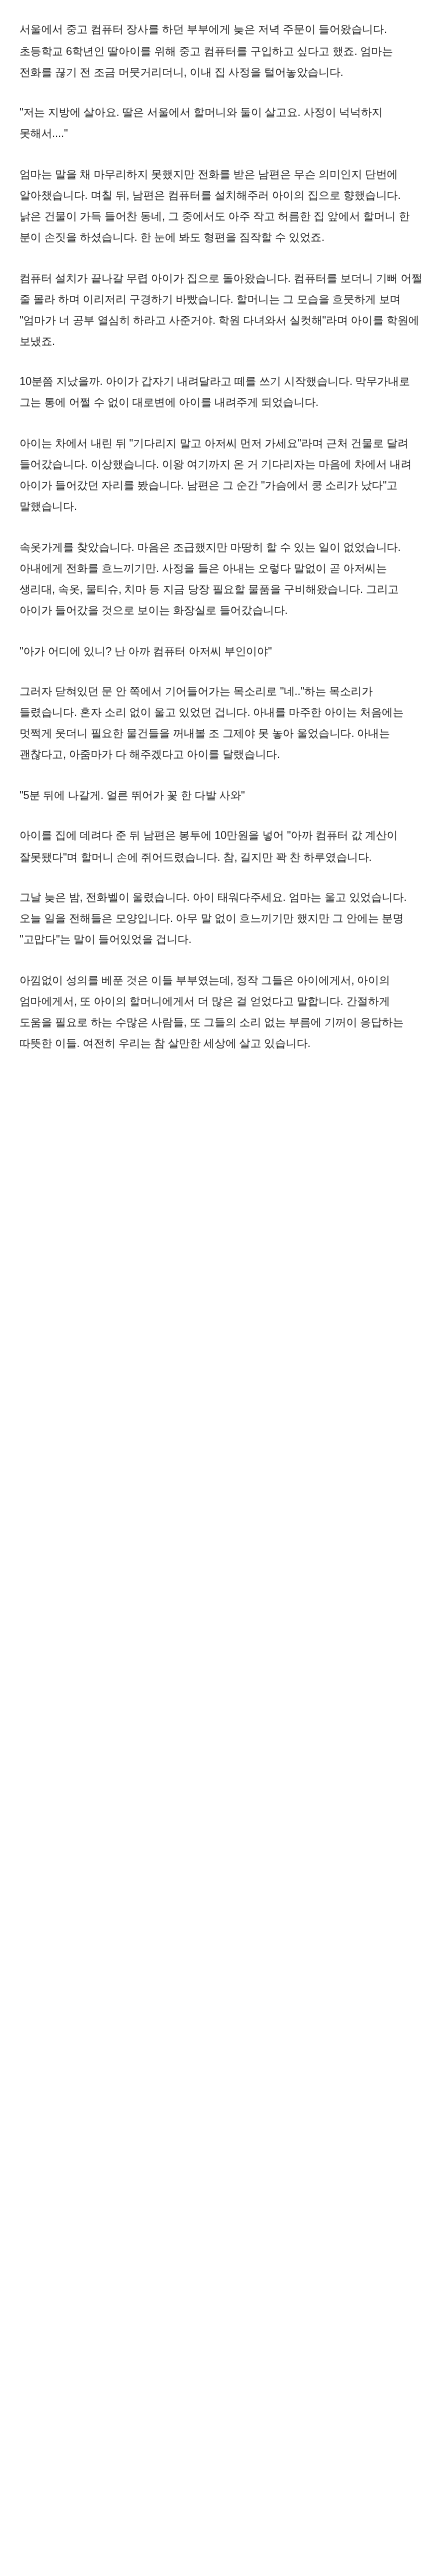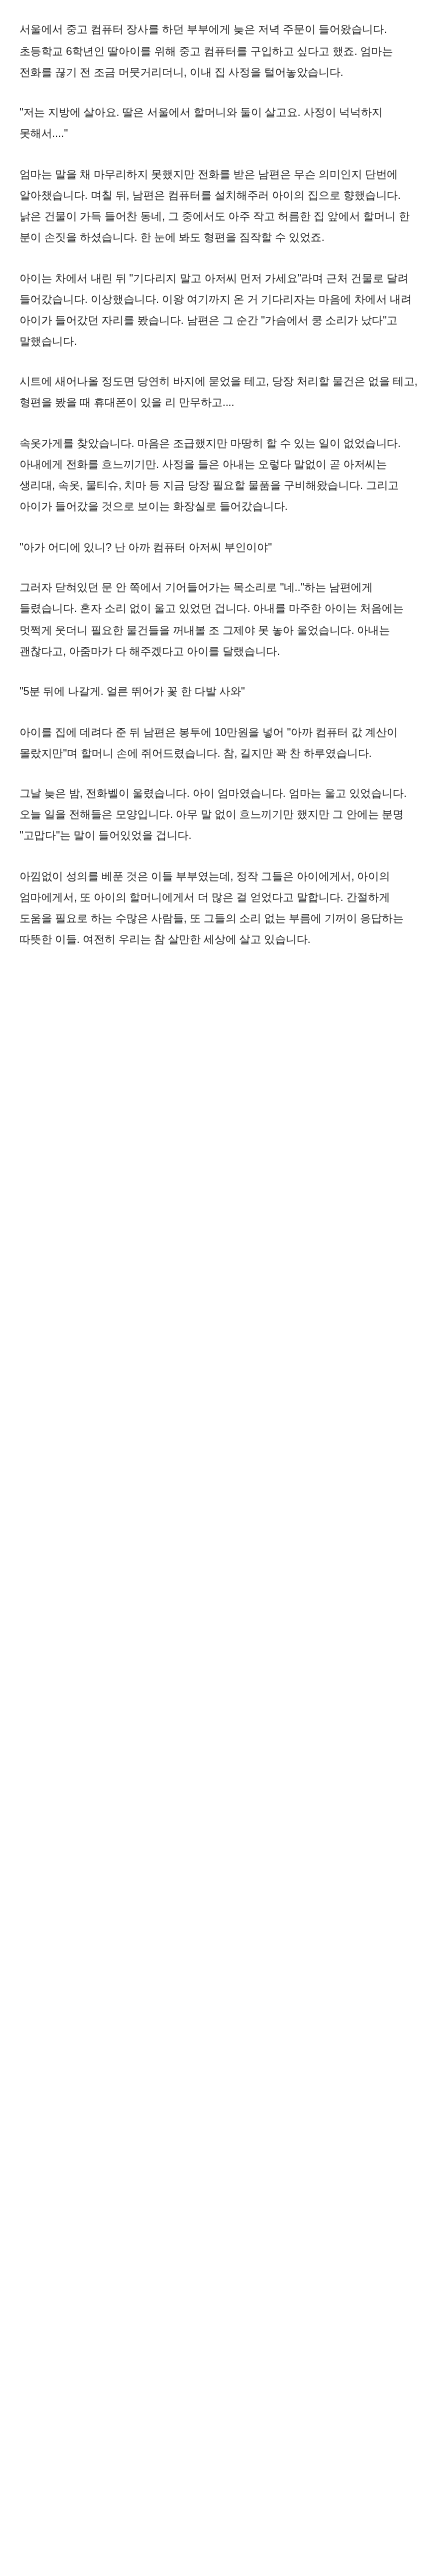--- a/index.html
+++ b/index.html
@@ -35,23 +35,24 @@
     margin-bottom: 18px;
   }
 </style>
 </head>
 <body>
 
 <div class="page">
   <p class="para">서울에서 중고 컴퓨터 장사를 하던 부부에게 늦은 저녁 주문이 들어왔습니다. 초등학교 6학년인 딸아이를 위해 중고 컴퓨터를 구입하고 싶다고 했죠. 엄마는 전화를 끊기 전 조금 머뭇거리더니, 이내 집 사정을 털어놓았습니다.</p>
   <p class="para quote">"저는 지방에 살아요. 딸은 서울에서 할머니와 둘이 살고요. 사정이 넉넉하지 못해서...."</p>
   <p class="para">엄마는 말을 채 마무리하지 못했지만 전화를 받은 남편은 무슨 의미인지 단번에 알아챘습니다. 며칠 뒤, 남편은 컴퓨터를 설치해주러 아이의 집으로 향했습니다. 낡은 건물이 가득 들어찬 동네, 그 중에서도 아주 작고 허름한 집 앞에서 할머니 한 분이 손짓을 하셨습니다. 한 눈에 봐도 형편을 짐작할 수 있었죠.</p>
+  <p class="para">컴퓨터 설치가 끝나갈 무렵 아이가 집으로 돌아왔습니다. 컴퓨터를 보더니 기뻐 어쩔 줄 몰라 하며 이리저리 구경하기 바빴습니다. 할머니는 그 모습을 흐뭇하게 보며 "엄마가 너 공부 열심히 하라고 사준거야. 학원 다녀와서 실컷해"라며 아이를 학원에 보냈죠.</p>
+  <p class="para">10분쯤 지났을까. 아이가 갑자기 내려달라고 떼를 쓰기 시작했습니다. 막무가내로 그는 통에 어쩔 수 없이 대로변에 아이를 내려주게 되었습니다.</p>
   <p class="para">아이는 차에서 내린 뒤 "기다리지 말고 아저씨 먼저 가세요"라며 근처 건물로 달려 들어갔습니다. 이상했습니다. 이왕 여기까지 온 거 기다리자는 마음에 차에서 내려 아이가 들어갔던 자리를 봤습니다. 남편은 그 순간 "가슴에서 쿵 소리가 났다"고 말했습니다.</p>
-  <p class="para">시트에 새어나올 정도면 당연히 바지에 묻었을 테고, 당장 처리할 물건은 없을 테고, 형편을 봤을 때 휴대폰이 있을 리 만무하고....</p>
   <p class="para">속옷가게를 찾았습니다. 마음은 조급했지만 마땅히 할 수 있는 일이 없었습니다. 아내에게 전화를 흐느끼기만. 사정을 들은 아내는 오렇다 말없이 곧 아저씨는 생리대, 속옷, 물티슈, 치마 등 지금 당장 필요할 물품을 구비해왔습니다. 그리고 아이가 들어갔을 것으로 보이는 화장실로 들어갔습니다.</p>
   <p class="para quote">"아가 어디에 있니? 난 아까 컴퓨터 아저씨 부인이야"</p>
-  <p class="para">그러자 닫혀있던 문 안 쪽에서 기어들어가는 목소리로 "네.."하는 남편에게 들렸습니다. 혼자 소리 없이 울고 있었던 겁니다. 아내를 마주한 아이는 처음에는 멋쩍게 웃더니 필요한 물건들을 꺼내볼 조 그제야 못 놓아 울었습니다. 아내는 괜찮다고, 아줌마가 다 해주겠다고 아이를 달랬습니다.</p>
+  <p class="para">그러자 닫혀있던 문 안 쪽에서 기어들어가는 목소리로 "네.."하는 목소리가 들렸습니다. 혼자 소리 없이 울고 있었던 겁니다. 아내를 마주한 아이는 처음에는 멋쩍게 웃더니 필요한 물건들을 꺼내볼 조 그제야 못 놓아 울었습니다. 아내는 괜찮다고, 아줌마가 다 해주겠다고 아이를 달랬습니다.</p>
   <p class="para quote">"5분 뒤에 나갈게. 얼른 뛰어가 꽃 한 다발 사와"</p>
-  <p class="para">아이를 집에 데려다 준 뒤 남편은 봉투에 10만원을 넣어 "아까 컴퓨터 값 계산이 몰랐지만"며 할머니 손에 쥐어드렸습니다. 참, 길지만 꽉 찬 하루였습니다.</p>
-  <p class="para">그날 늦은 밤, 전화벨이 울렸습니다. 아이 엄마였습니다. 엄마는 울고 있었습니다. 오늘 일을 전해들은 모양입니다. 아무 말 없이 흐느끼기만 했지만 그 안에는 분명 "고맙다"는 말이 들어있었을 겁니다.</p>
+  <p class="para">아이를 집에 데려다 준 뒤 남편은 봉투에 10만원을 넣어 "아까 컴퓨터 값 계산이 잘못됐다"며 할머니 손에 쥐어드렸습니다. 참, 길지만 꽉 찬 하루였습니다.</p>
+  <p class="para">그날 늦은 밤, 전화벨이 울렸습니다. 아이 태워다주세요. 엄마는 울고 있었습니다. 오늘 일을 전해들은 모양입니다. 아무 말 없이 흐느끼기만 했지만 그 안에는 분명 "고맙다"는 말이 들어있었을 겁니다.</p>
   <p class="para">아낌없이 성의를 베푼 것은 이들 부부였는데, 정작 그들은 아이에게서, 아이의 엄마에게서, 또 아이의 할머니에게서 더 많은 걸 얻었다고 말합니다. 간절하게 도움을 필요로 하는 수많은 사람들, 또 그들의 소리 없는 부름에 기꺼이 응답하는 따뜻한 이들. 여전히 우리는 참 살만한 세상에 살고 있습니다.</p>
 </div>
 
 
 </body></html>

